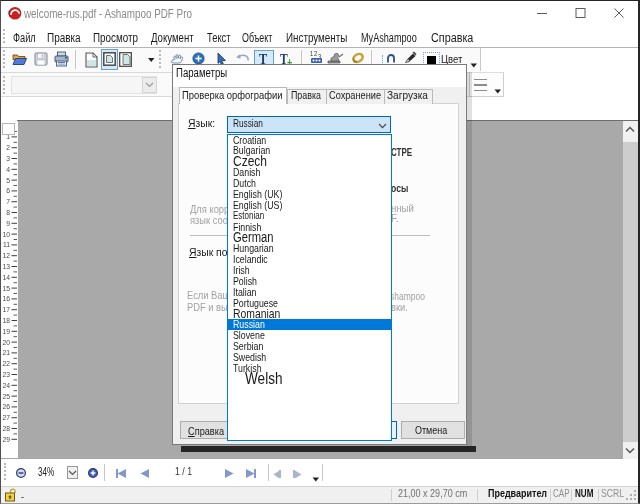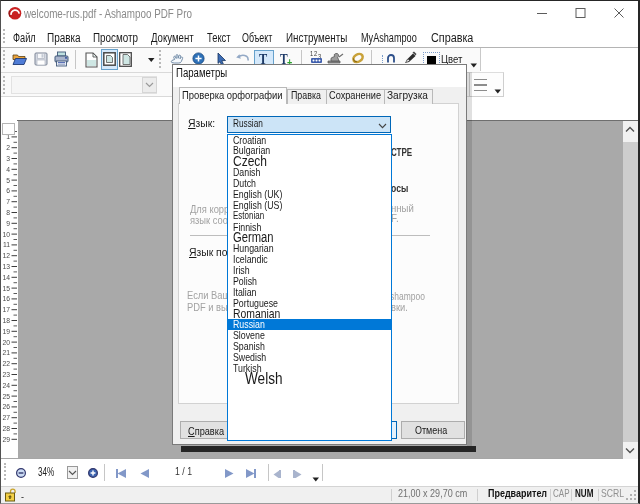--- a/index.html
+++ b/index.html
@@ -368,19 +368,19 @@
         <div style="height:10.89px;line-height:10.89px;padding-left:4.5px;font-size:14px"><span style="display:inline-block;transform:scaleX(0.8);transform-origin:0 0">German</span></div>
         <div style="height:10.89px;line-height:10.89px;padding-left:4.5px;font-size:11px"><span style="display:inline-block;transform:scaleX(0.8);transform-origin:0 0">Hungarian</span></div>
         <div style="height:10.89px;line-height:10.89px;padding-left:4.5px;font-size:11px"><span style="display:inline-block;transform:scaleX(0.8);transform-origin:0 0">Icelandic</span></div>
         <div style="height:10.89px;line-height:10.89px;padding-left:4.5px;font-size:11px"><span style="display:inline-block;transform:scaleX(0.8);transform-origin:0 0">Irish</span></div>
         <div style="height:10.89px;line-height:10.89px;padding-left:4.5px;font-size:11px"><span style="display:inline-block;transform:scaleX(0.8);transform-origin:0 0">Polish</span></div>
         <div style="height:10.89px;line-height:10.89px;padding-left:4.5px;font-size:11px"><span style="display:inline-block;transform:scaleX(0.8);transform-origin:0 0">Italian</span></div>
         <div style="height:10.89px;line-height:10.89px;padding-left:4.5px;font-size:11px"><span style="display:inline-block;transform:scaleX(0.8);transform-origin:0 0">Portuguese</span></div>
         <div style="height:10.89px;line-height:10.89px;padding-left:4.5px;font-size:13px"><span style="display:inline-block;transform:scaleX(0.8);transform-origin:0 0">Romanian</span></div>
         <div style="height:10.89px;line-height:10.89px;padding-left:4.5px;font-size:11px;background:#0078d7;color:#fff"><span style="display:inline-block;transform:scaleX(0.8);transform-origin:0 0">Russian</span></div>
         <div style="height:10.89px;line-height:10.89px;padding-left:4.5px;font-size:11px"><span style="display:inline-block;transform:scaleX(0.8);transform-origin:0 0">Slovene</span></div>
-        <div style="height:10.89px;line-height:10.89px;padding-left:4.5px;font-size:11px"><span style="display:inline-block;transform:scaleX(0.8);transform-origin:0 0">Spanish</span></div>
+        <div style="height:10.89px;line-height:10.89px;padding-left:4.5px;font-size:11px"><span style="display:inline-block;transform:scaleX(0.8);transform-origin:0 0">Serbian</span></div>
         <div style="height:10.89px;line-height:10.89px;padding-left:4.5px;font-size:11px"><span style="display:inline-block;transform:scaleX(0.8);transform-origin:0 0">Swedish</span></div>
         <div style="height:10.89px;line-height:10.89px;padding-left:4.5px;font-size:11px"><span style="display:inline-block;transform:scaleX(0.8);transform-origin:0 0">Turkish</span></div>
         <div style="height:10.89px;line-height:10.89px;padding-left:17px;font-size:17px"><span style="display:inline-block;transform:scaleX(0.8);transform-origin:0 0">Welsh</span></div>
       </div>
     </div>
 <div id="bord"></div>
   </div>
 </body></html>

